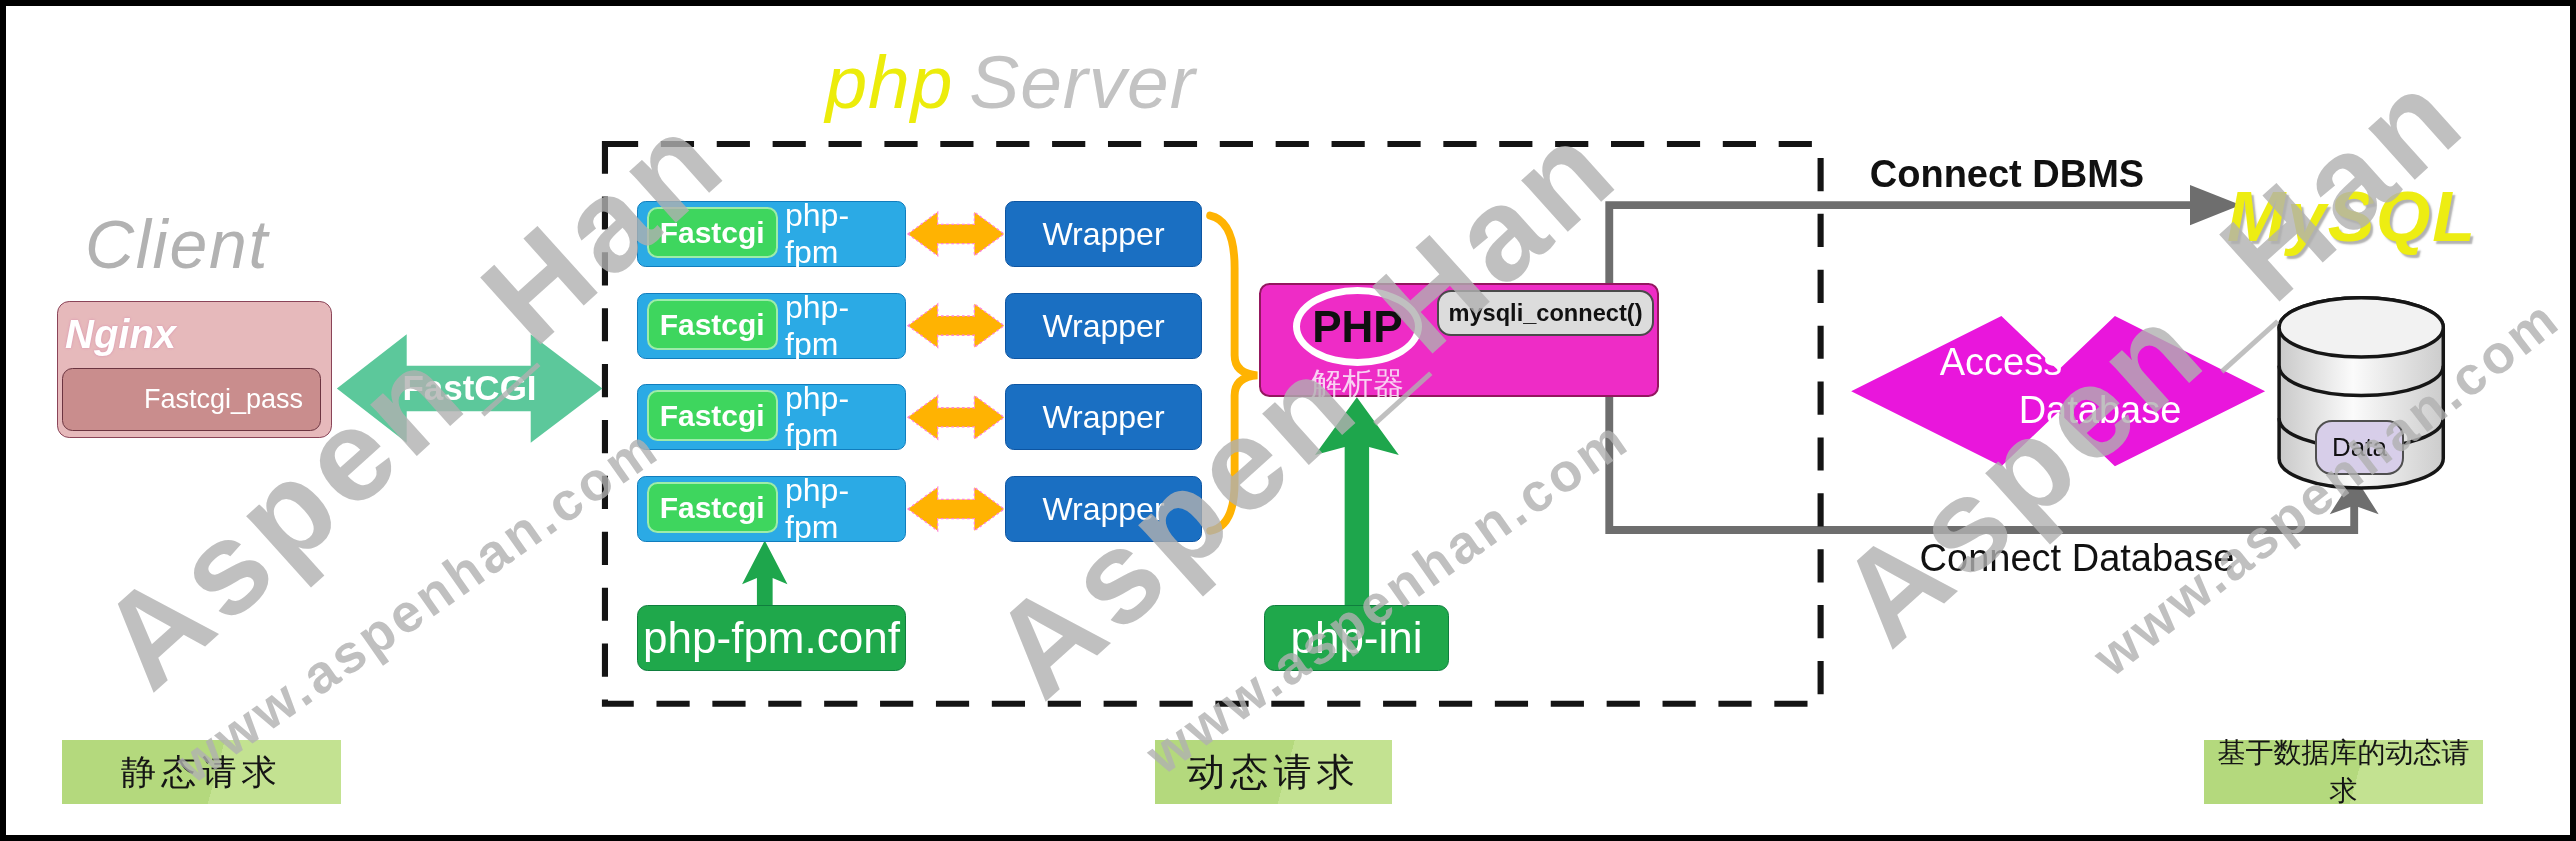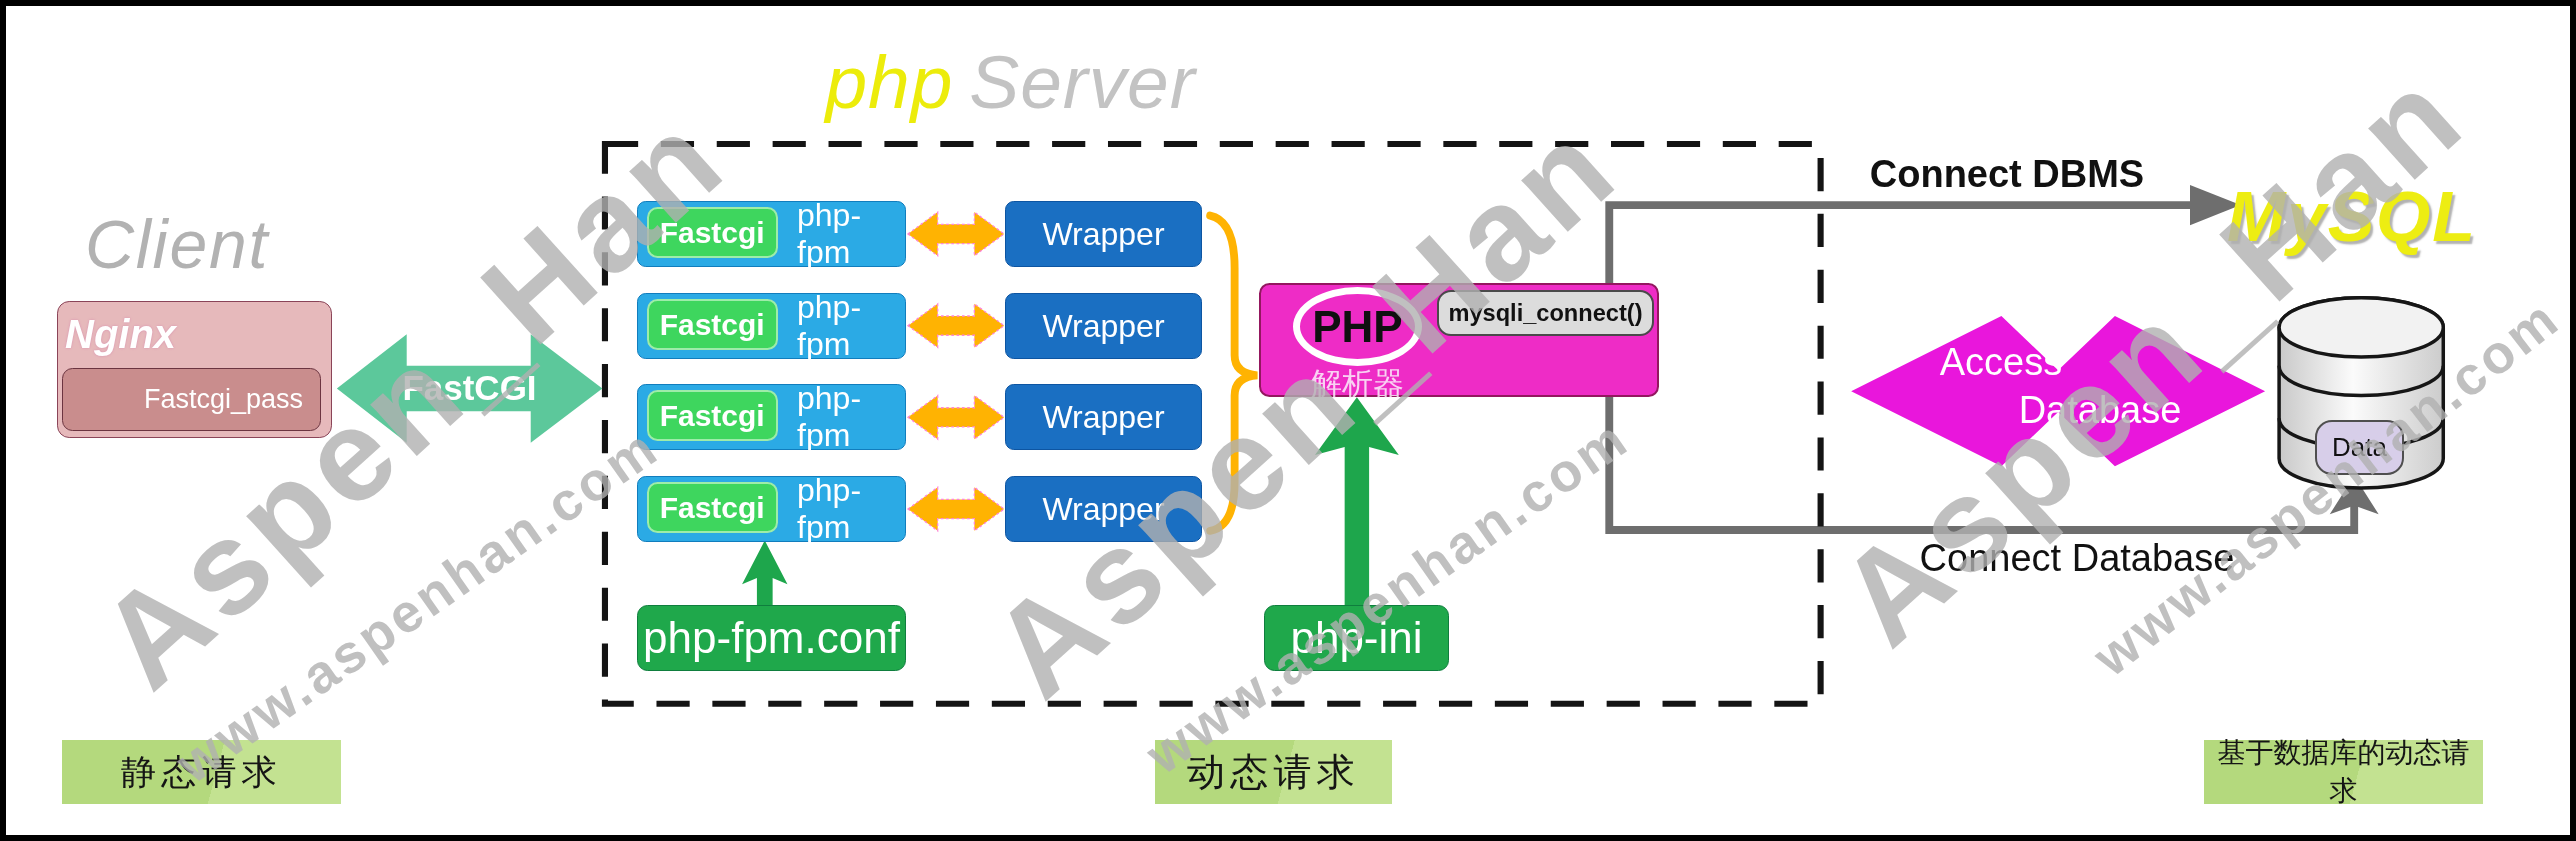--- a/index.html
+++ b/index.html
@@ -31,21 +31,21 @@
                     color:#fff;font-size:27px;}
   .fastcgi-arrow-label{left:376px;top:362px;width:175px;font-size:35px;font-weight:bold;color:#fff;text-align:center;}
 
   
   .row-box{left:631px;width:269px;height:66px;background:#2baae5;border:1.7px solid #117dbd;
            border-radius:8.7px;box-sizing:border-box;}
   .fastcgi-btn{position:absolute;left:8.7px;top:5.2px;width:131px;height:51px;background:#3ed65e;
                border:2.6px solid #9eeca9;border-radius:10.5px;box-sizing:border-box;
                color:#fff;font-size:30px;font-weight:bold;display:flex;align-items:center;justify-content:center;}
   .phpfpm-label{position:absolute;left:147px;top:0;width:115px;height:63px;color:#fff;font-size:32px;
-                display:flex;align-items:center;justify-content:center;margin-left:12px;}
+                display:flex;align-items:center;justify-content:center;}
   .wrapper-box{left:999px;width:197px;height:66px;background:#1a6fc2;border:1.7px solid #0d55a2;
                border-radius:8.7px;box-sizing:border-box;color:#fff;font-size:32px;}
   .green-box{background:#1fa84b;border:1.7px solid #0f7e3e;border-radius:10.5px;box-sizing:border-box;
              color:#fff;font-size:44px;}
   .conf-box{left:631px;top:599px;width:269px;height:66px;}
   .ini-box{left:1258px;top:599px;width:185px;height:66px;}
 
   
   .php-box{left:1253px;top:277px;width:400px;height:114px;background:#ee2cc6;
            border:2.6px solid #93175f;border-radius:10.5px;box-sizing:border-box;}

